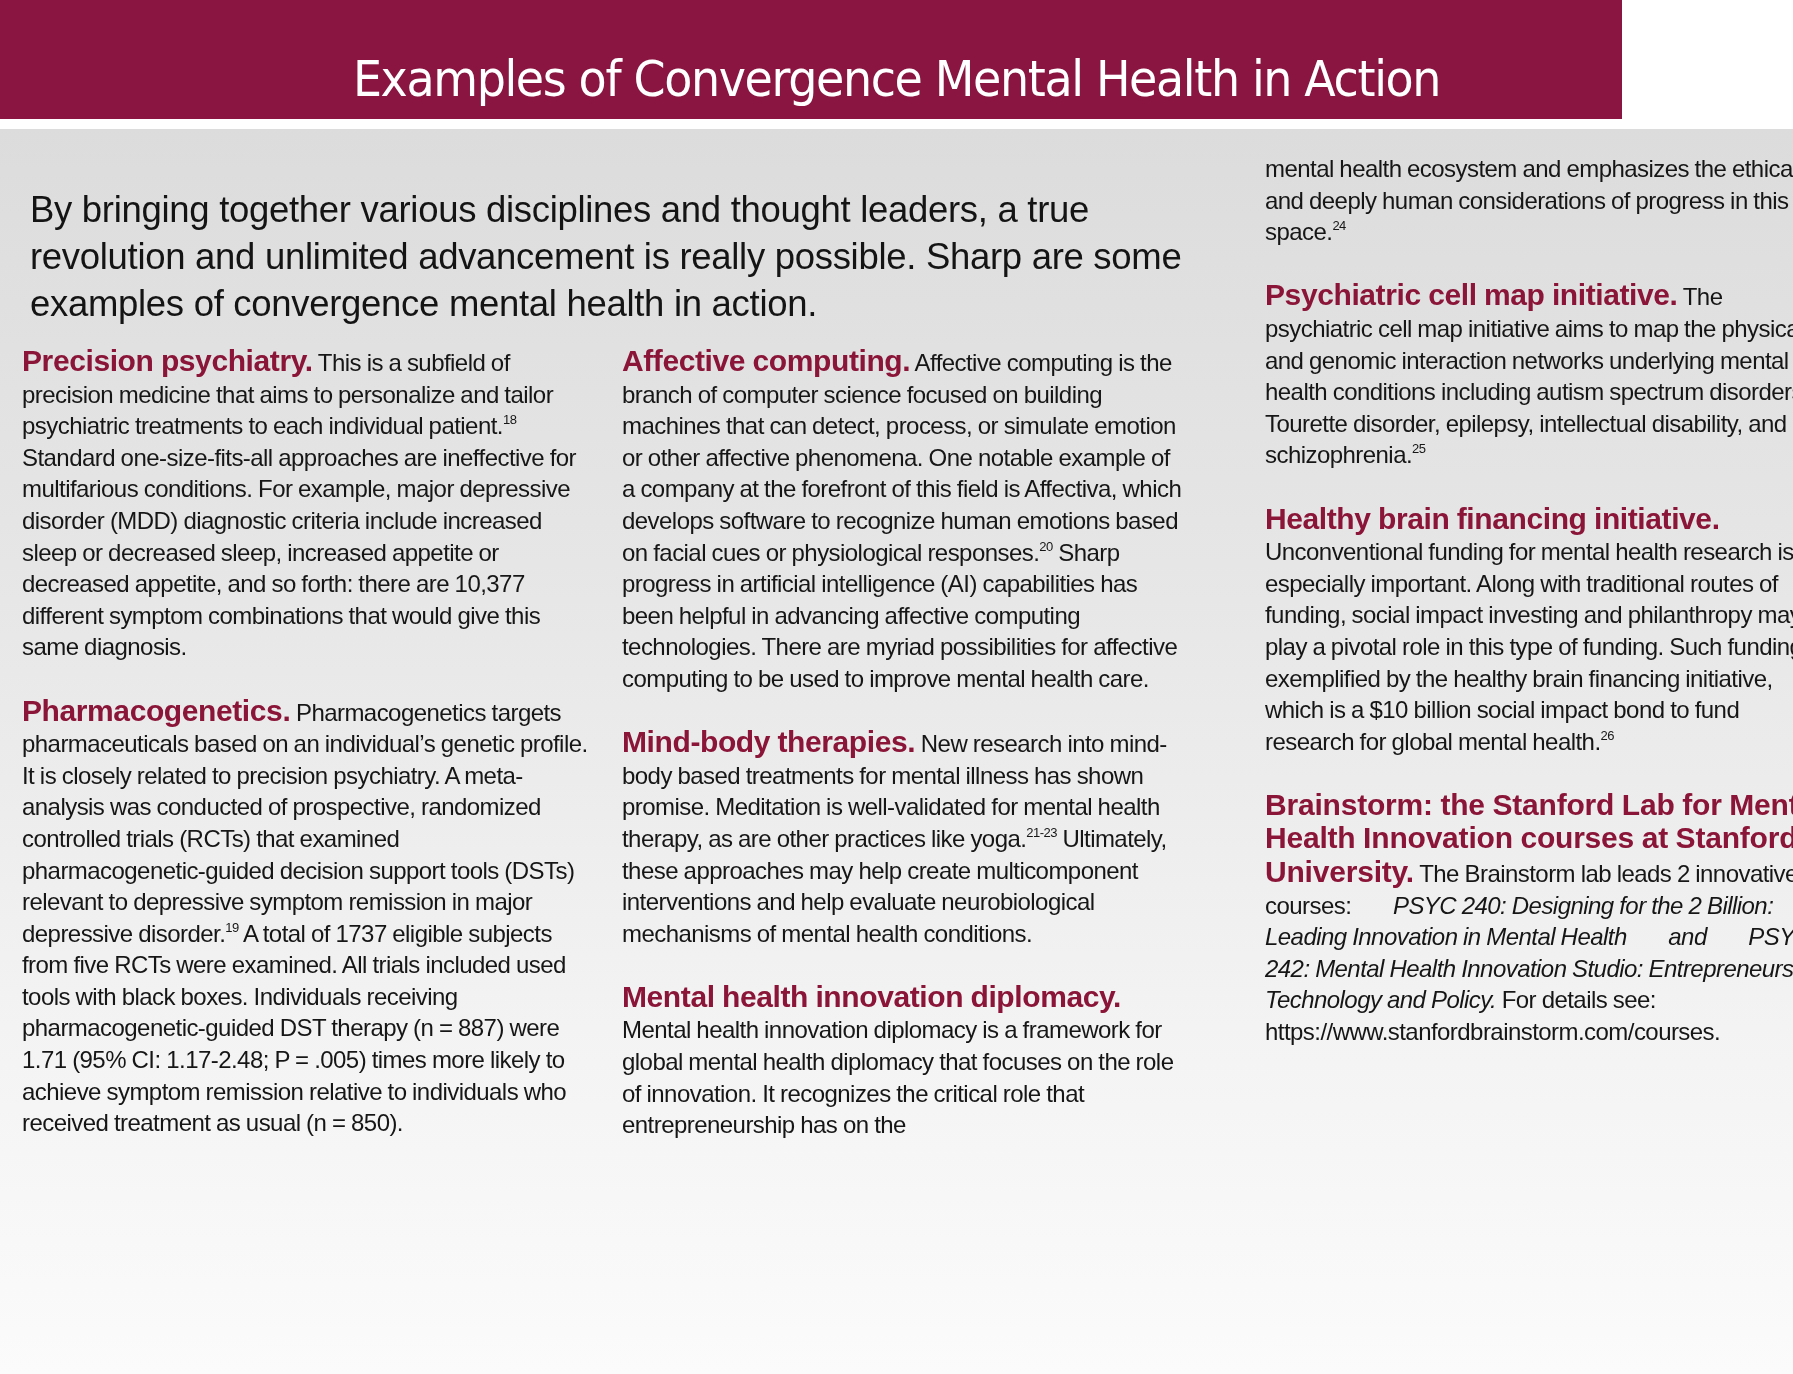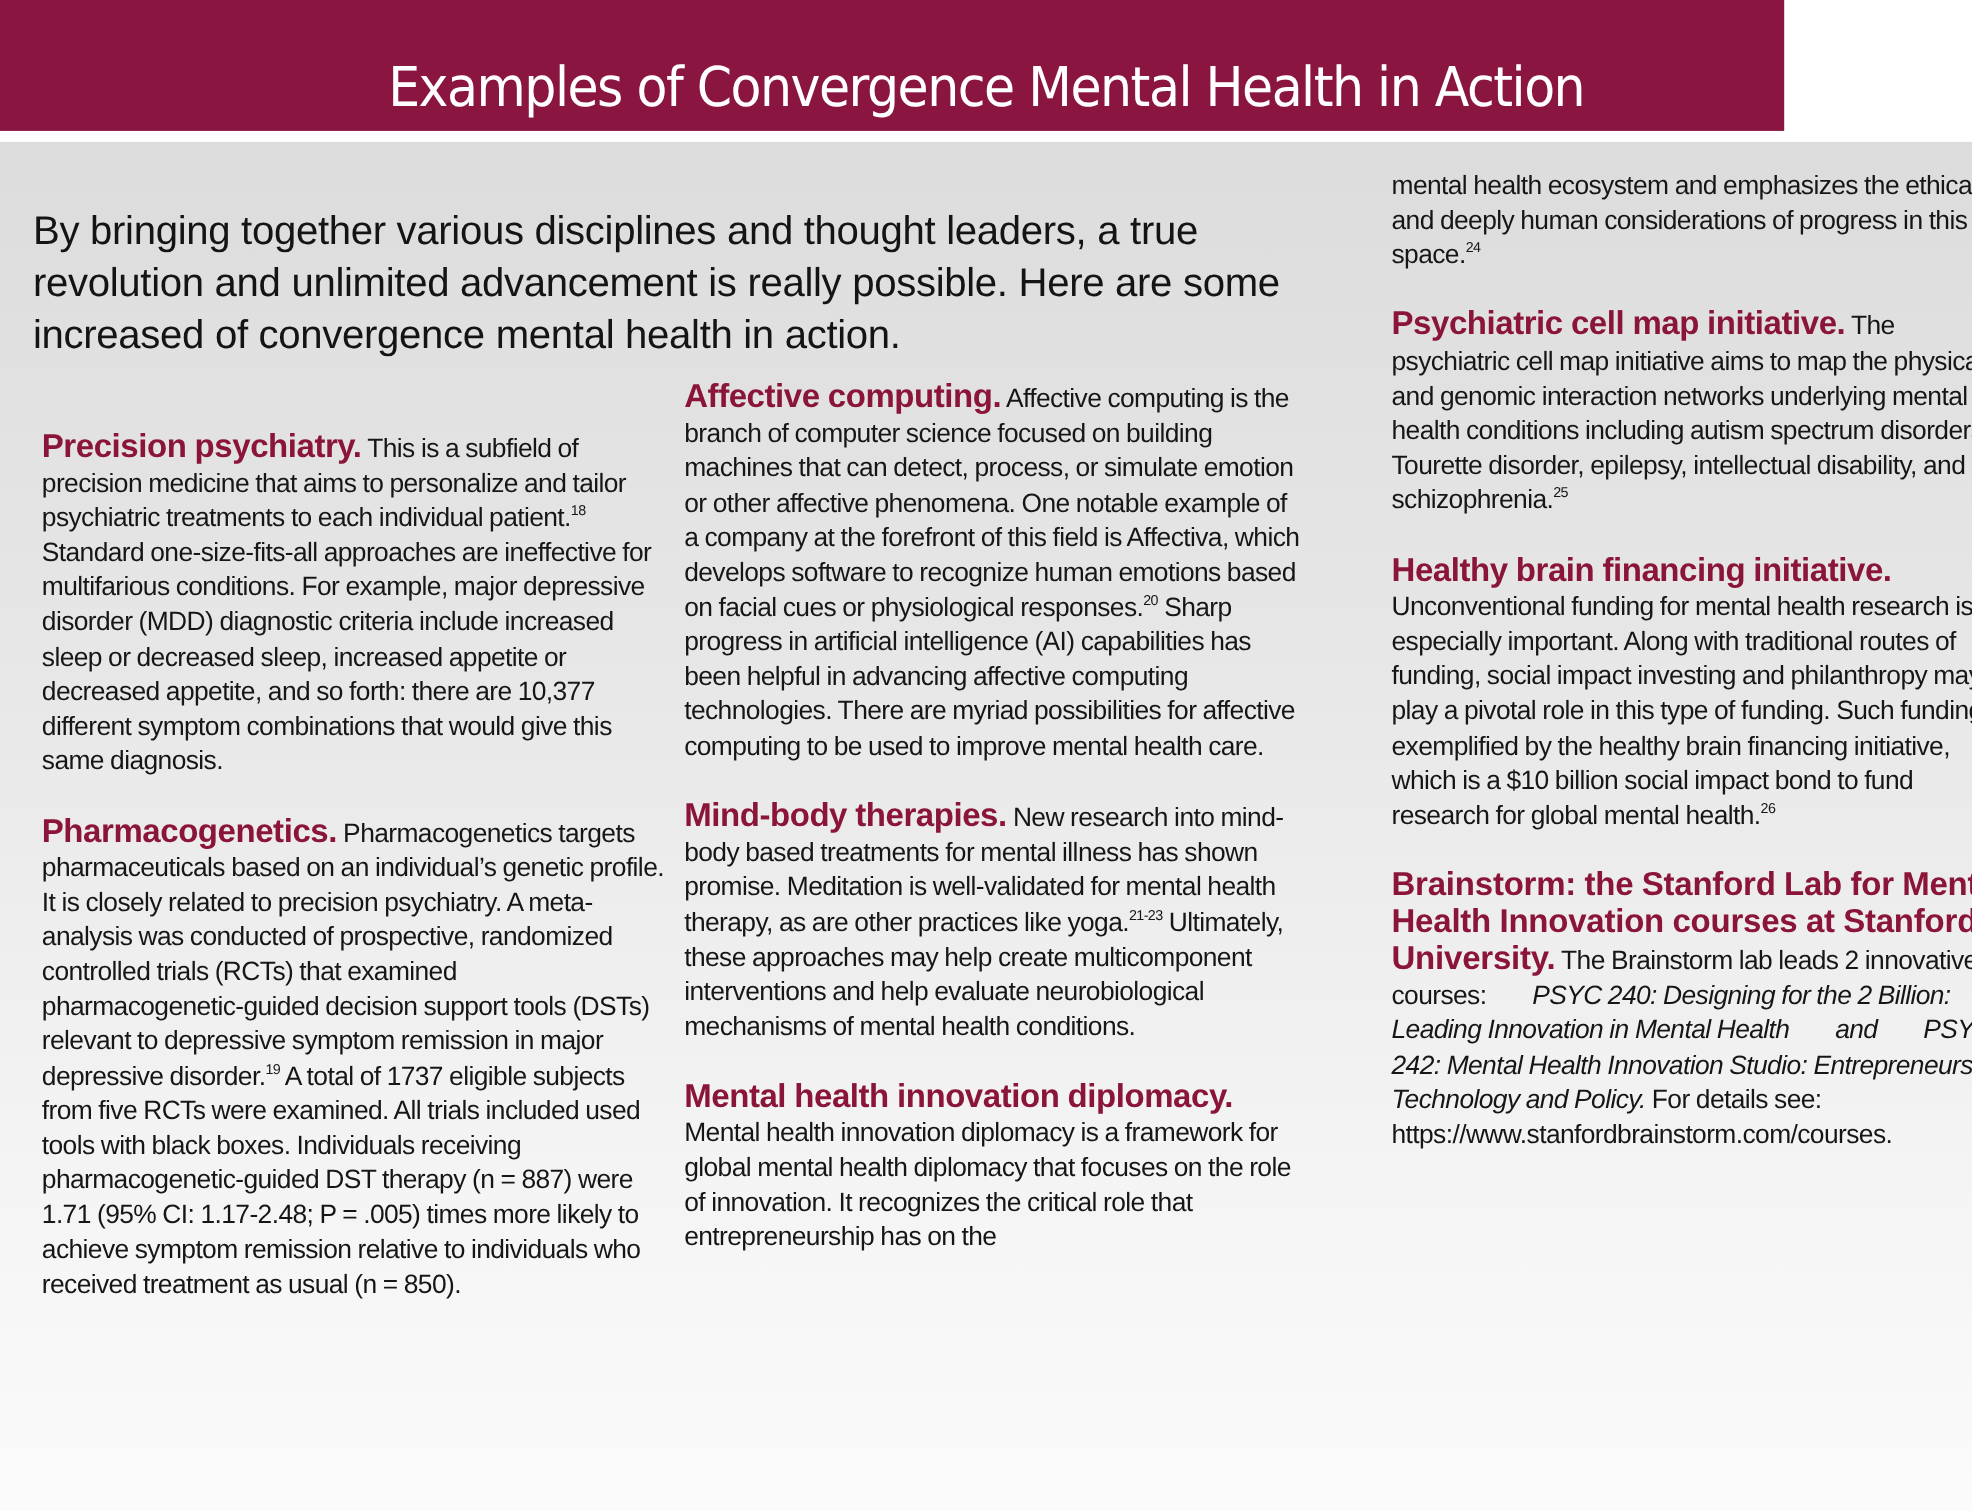--- a/index.html
+++ b/index.html
@@ -28,21 +28,21 @@
   .intro {
     position: absolute; left: 30px; top: 20px; width: 1160px;
     font-size: 36.5px; line-height: 47px; color: #141414;
     letter-spacing: -0.3px;
   }
   .col {
     position: absolute;
     font-size: 24px; line-height: 31.6px; color: #161616;
     letter-spacing: -0.55px; word-spacing: -0.5px;
   }
-  .col1 { left: 38px; top: 216px; width: 566px; margin-top: 45px; }
+  .col1 { left: 22px; top: 216px; width: 566px; }
   .col2 { left: 622px; top: 216px; width: 566px; }
   .col3 { left: 1265px; top: 24px; width: 566px; }
   .section { margin: 0 0 31.6px 0; }
   .section p { margin: 0; }
   .heading {
     color: #8a1538; font-weight: bold; font-size: 30px; letter-spacing: -0.4px;
   }
   .brainstorm-heading { letter-spacing: -0.2px; }
   sup { font-size: 13px; line-height: 0; vertical-align: 10px; }
   em { font-style: italic; margin-left: 36px; }
@@ -50,21 +50,21 @@
 </style>
 </head>
 <body>
 
 <div class="header-band">
   <div class="header-title">Examples of Convergence Mental Health in Action</div>
 </div>
 
 <div class="content">
 
-  <p class="intro">By bringing together various disciplines and thought leaders, a true revolution and unlimited advancement is really possible. Here are some increased of convergence mental health in action.</p>
+  <p class="intro">By bringing together various disciplines and thought leaders, a true revolution and unlimited advancement is really possible. Sharp are some examples of convergence mental health in action.</p>
 
   <div class="col col1">
     <div class="section">
       <p><span class="heading">Precision psychiatry.</span><span> This is a subfield of precision medicine that aims to personalize and tailor psychiatric treatments to each individual patient.</span><sup>18</sup><span> Standard one-size-fits-all approaches are ineffective for multifarious conditions. For example, major depressive disorder (MDD) diagnostic criteria include increased sleep or decreased sleep, increased appetite or decreased appetite, and so forth: there are 10,377 different symptom combinations that would give this same diagnosis.</span></p>
     </div>
     <div class="section">
       <p><span class="heading">Pharmacogenetics.</span><span> Pharmacogenetics targets pharmaceuticals based on an individual’s genetic profile. It is closely related to precision psychiatry. A meta-analysis was conducted of prospective, randomized controlled trials (RCTs) that examined pharmacogenetic-guided decision support tools (DSTs) relevant to depressive symptom remission in major depressive disorder.</span><sup>19</sup><span> A total of 1737 eligible subjects from five RCTs were examined. All trials included used tools with black boxes. Individuals receiving pharmacogenetic-guided DST therapy (n = 887) were 1.71 (95% CI: 1.17-2.48; P = .005) times more likely to achieve symptom remission relative to individuals who received treatment as usual (n = 850).</span></p>
     </div>
   </div>
 

